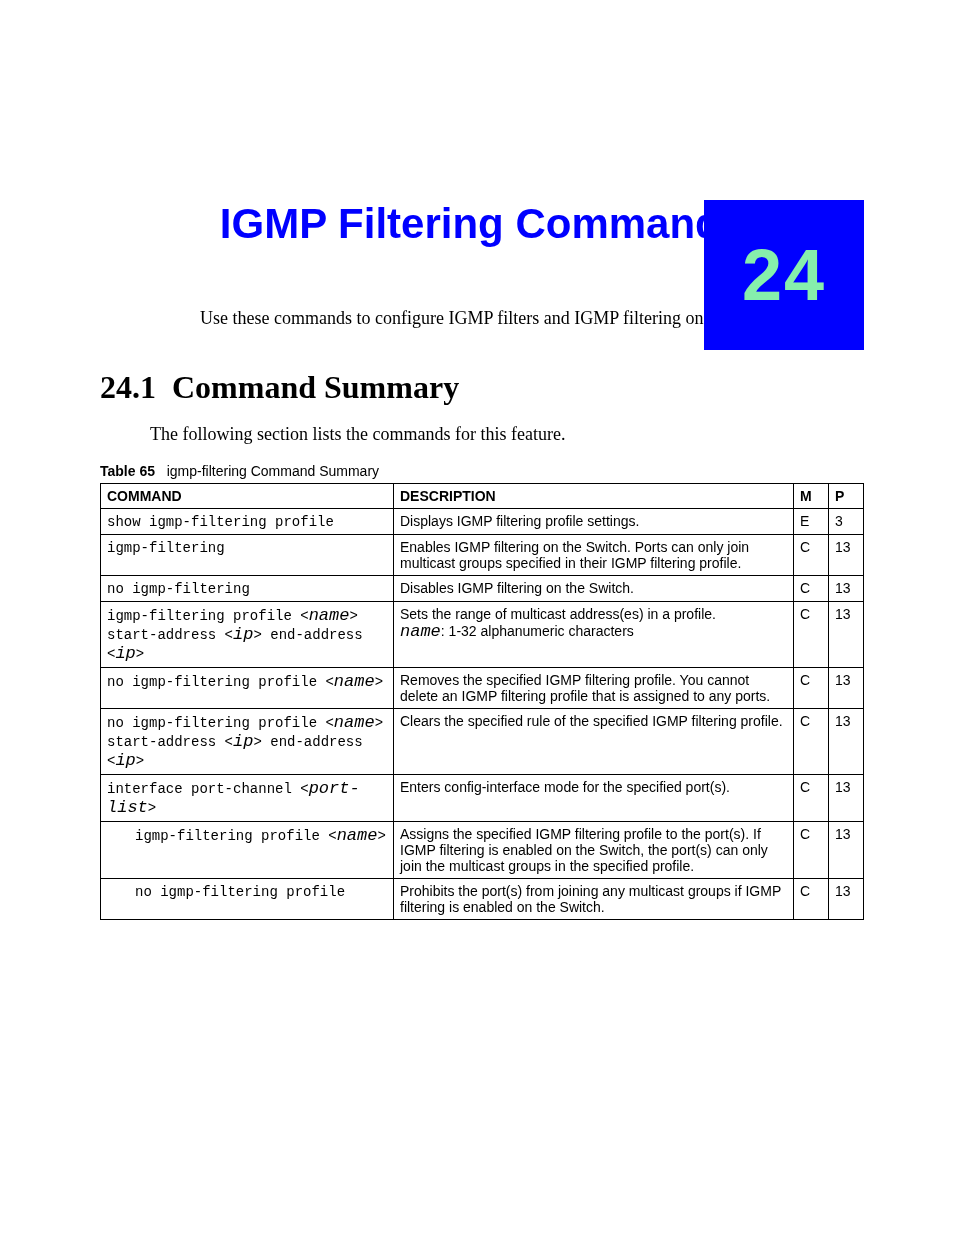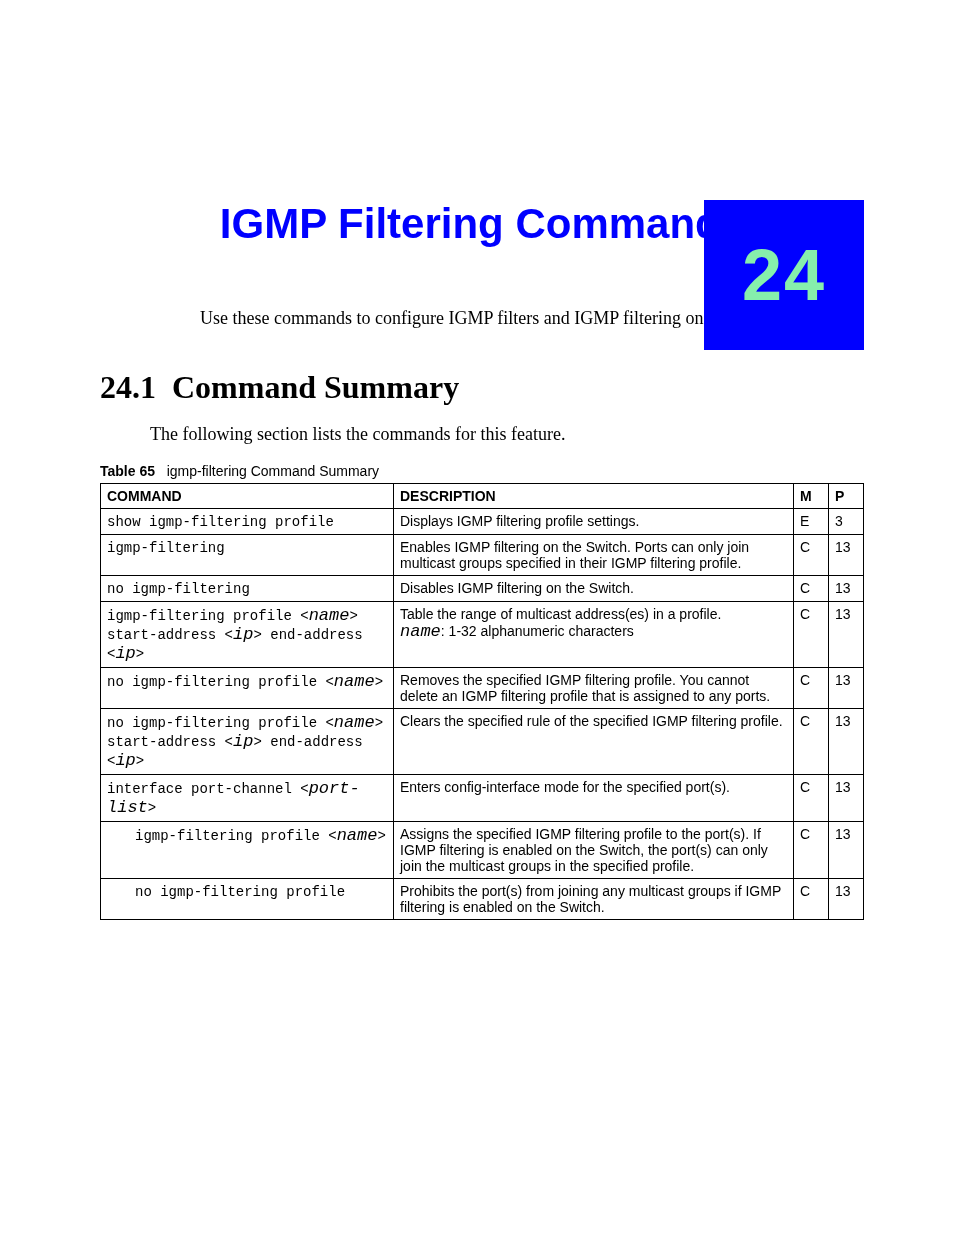--- a/index.html
+++ b/index.html
@@ -131,21 +131,21 @@
           <td>13</td>
         </tr>
         <tr>
           <td class="col-cmd"><span><span class="mono">no igmp-filtering</span></span></td>
           <td><span>Disables IGMP filtering on the Switch.</span></td>
           <td>C</td>
           <td>13</td>
         </tr>
         <tr>
           <td class="col-cmd"><span><span class="mono">igmp-filtering profile &lt;</span><span class="mono-i">name</span><span class="mono">&gt; start-address &lt;</span><span class="mono-i">ip</span><span class="mono">&gt; end-address &lt;</span><span class="mono-i">ip</span><span class="mono">&gt;</span></span></td>
-          <td><span>Table the range of multicast address(es) in a profile.</span><br><span class="mono-i">name</span><span>: 1-32 alphanumeric characters</span></td>
+          <td><span>Sets the range of multicast address(es) in a profile.</span><br><span class="mono-i">name</span><span>: 1-32 alphanumeric characters</span></td>
           <td>C</td>
           <td>13</td>
         </tr>
         <tr>
           <td class="col-cmd"><span><span class="mono">no igmp-filtering profile &lt;</span><span class="mono-i">name</span><span class="mono">&gt;</span></span></td>
           <td><span>Removes the specified IGMP filtering profile. You cannot delete an IGMP filtering profile that is assigned to any ports.</span></td>
           <td>C</td>
           <td>13</td>
         </tr>
         <tr>

